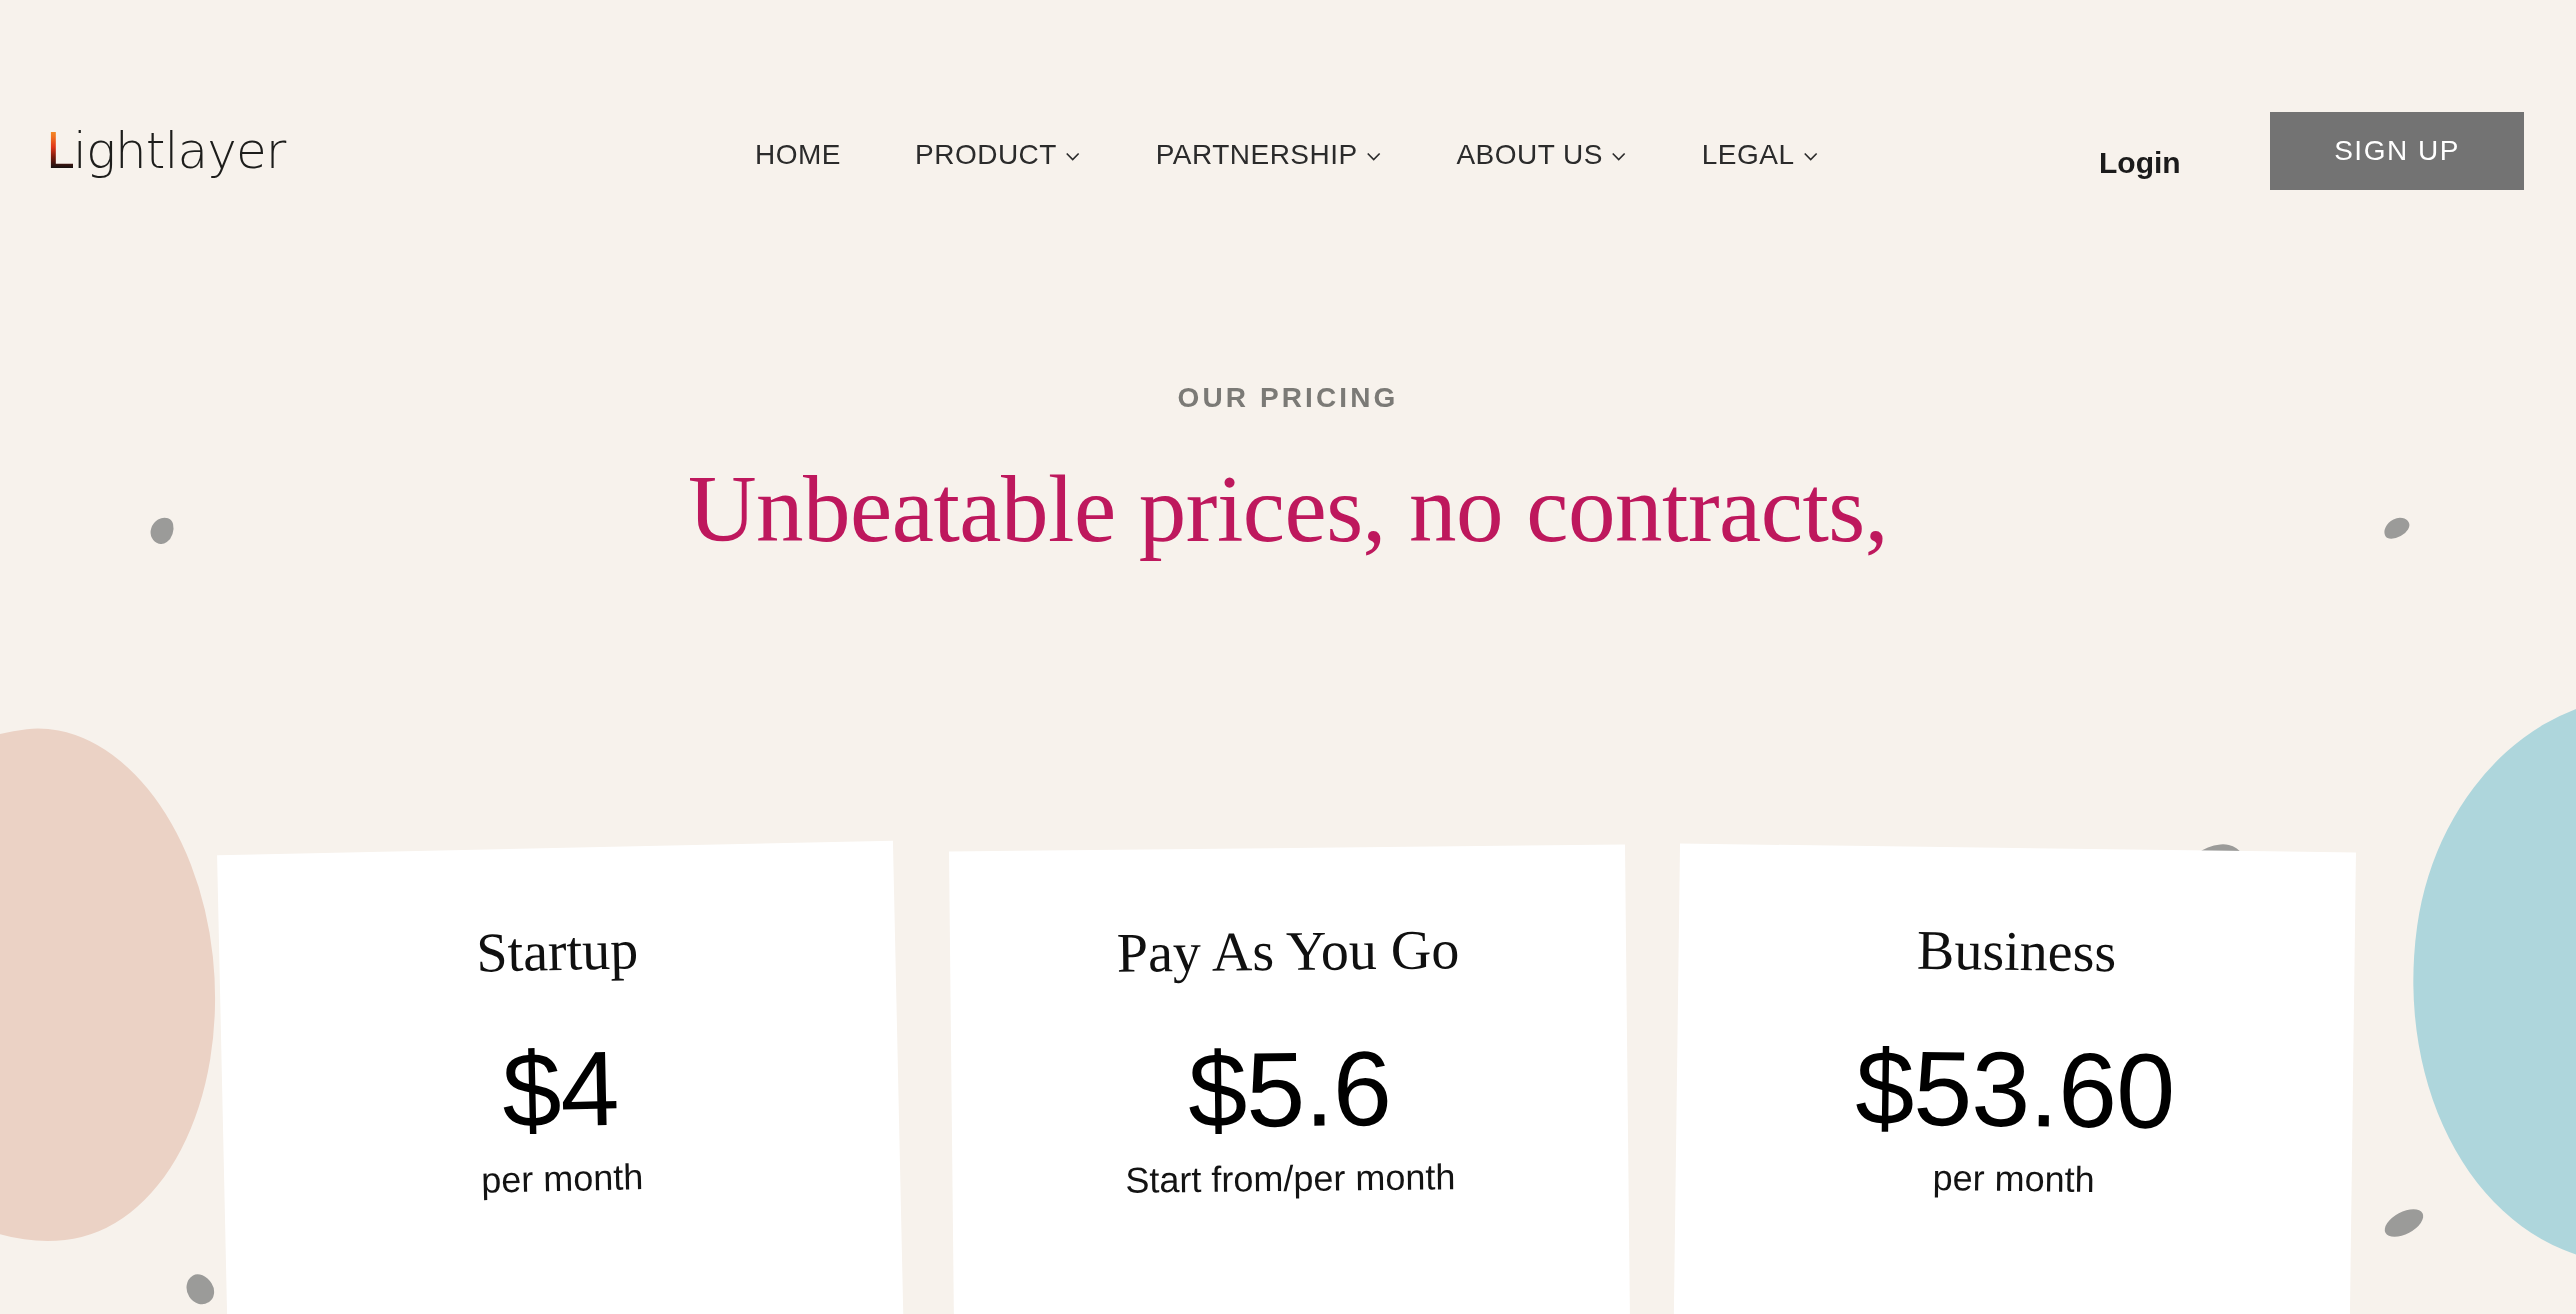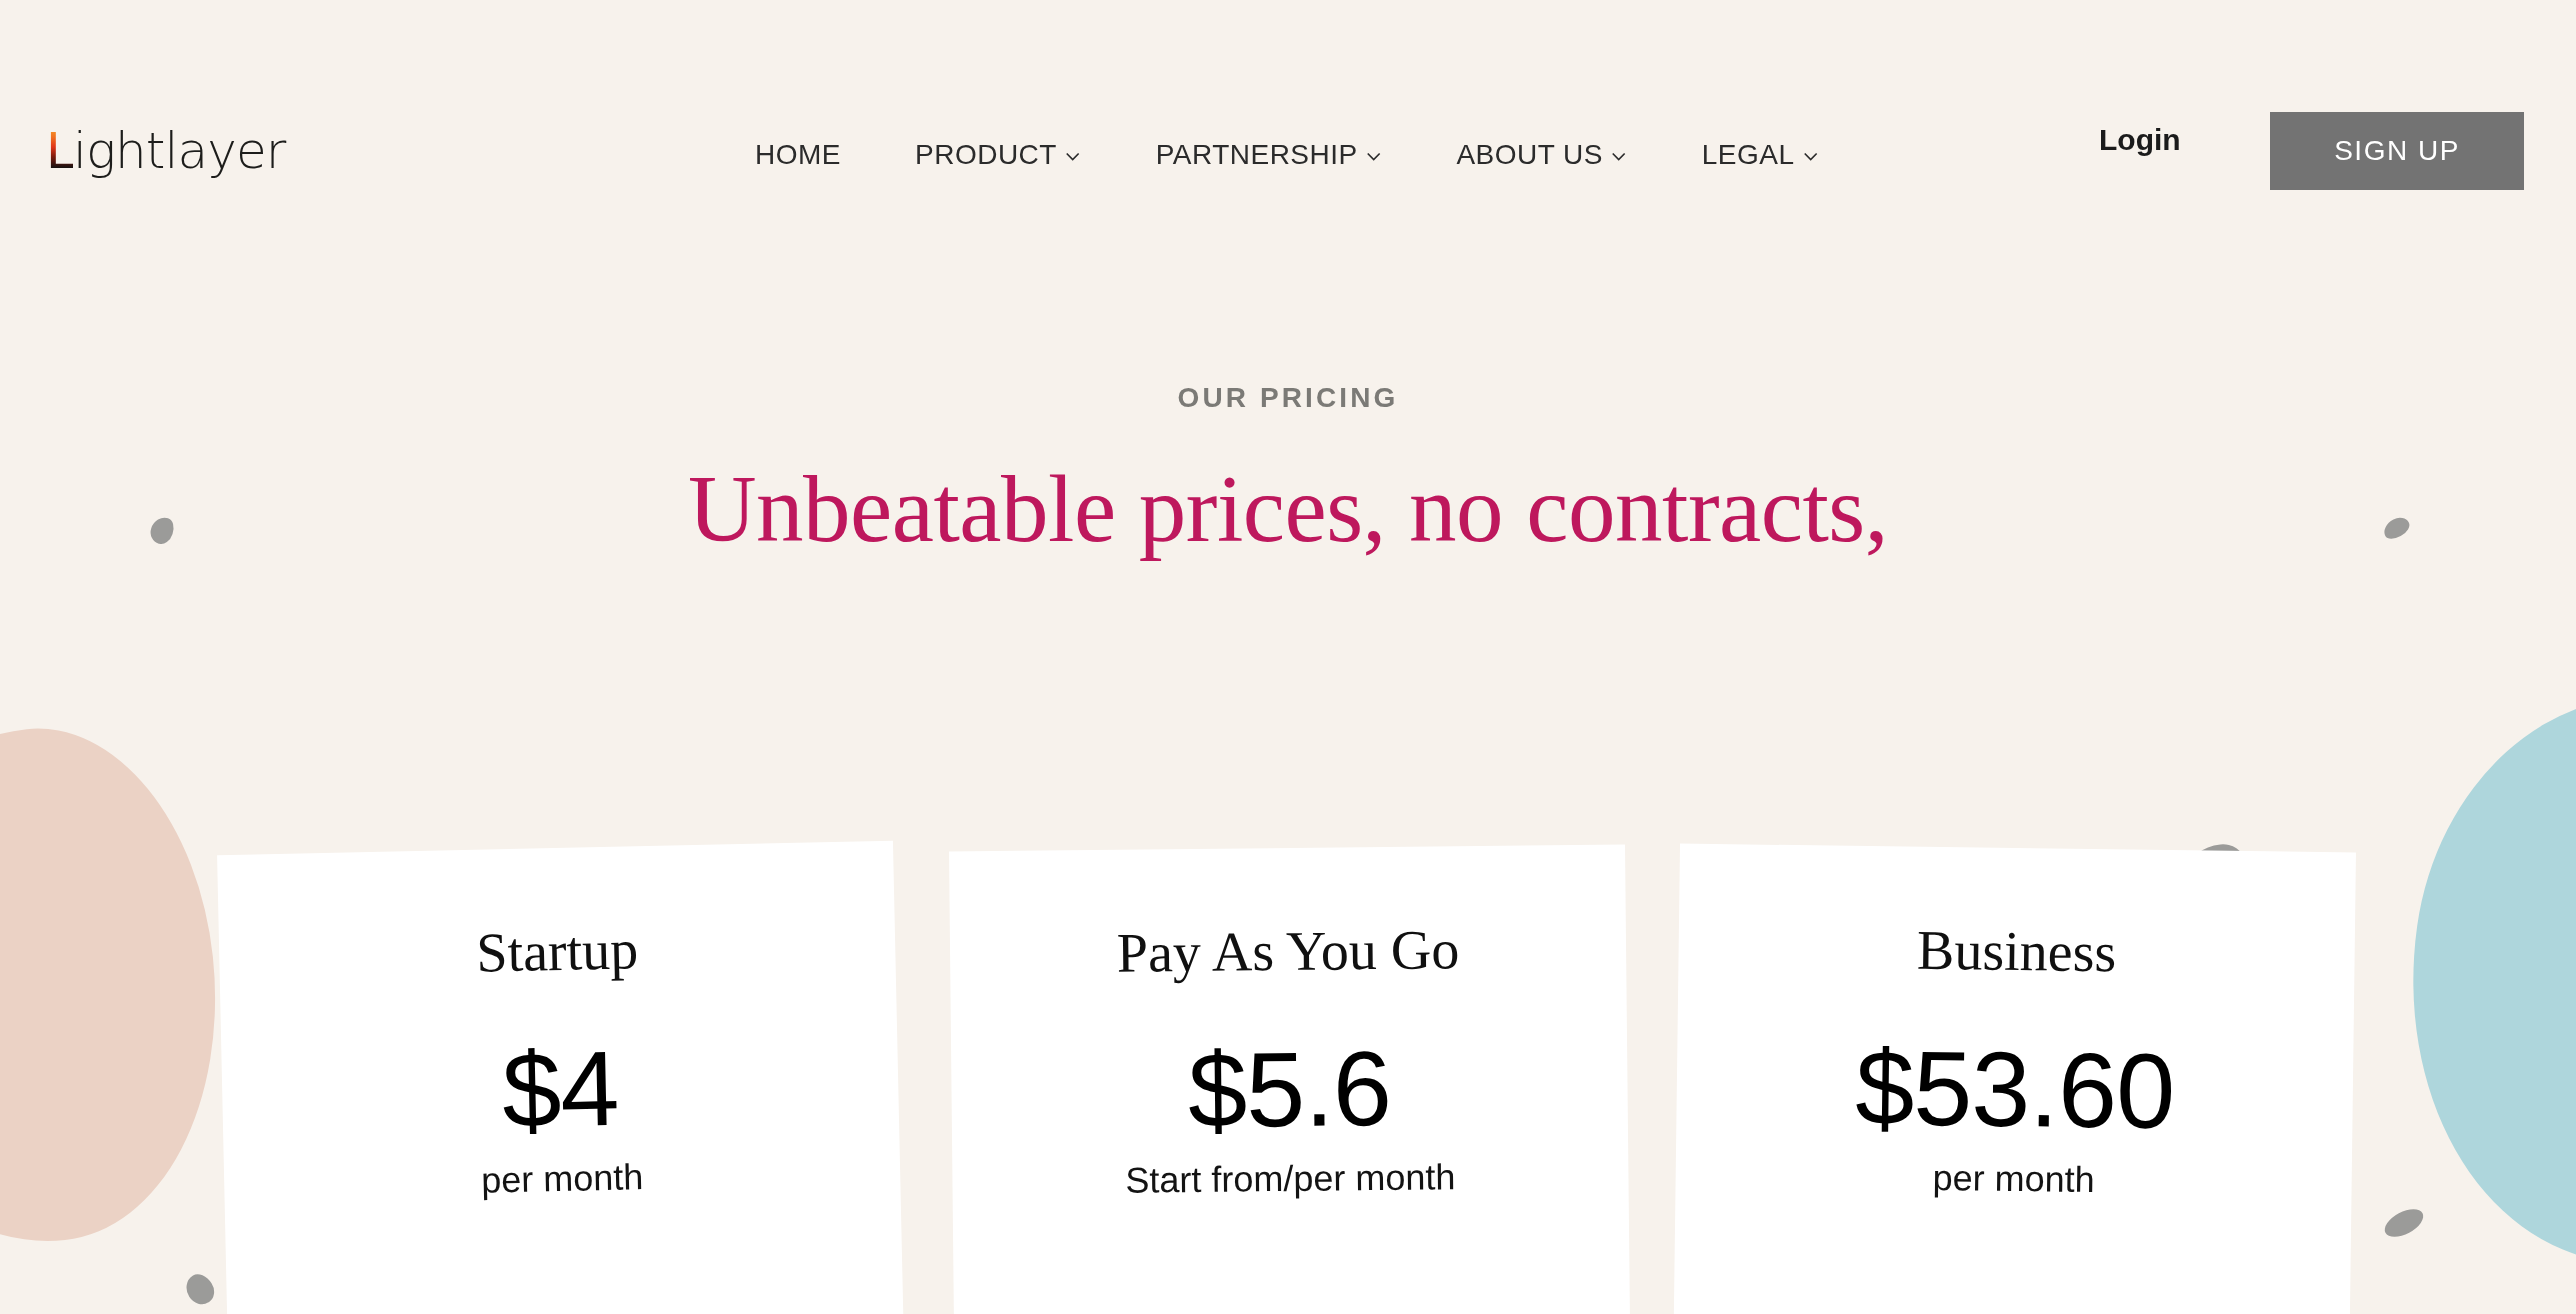--- a/index.html
+++ b/index.html
@@ -85,21 +85,21 @@
     font-size:28px; font-weight:400;
     letter-spacing:0.5px;
     color:#2b2b2b;
     cursor:pointer;
     white-space:nowrap;
   }
   .chev { display:inline-block; width:17.4px; height:17.4px; position:relative; top:1.8px; }
   .chev svg { display:block; }
 
   #login {
-    position:absolute; left:2099px; top:123px;
+    position:absolute; left:2099px; top:146px;
     font-size:30px; font-weight:700;
     color:#1b1b1b;
     cursor:pointer;
   }
   #signup {
     position:absolute; left:2270px; top:112px;
     width:254px; height:78px;
     background:#737373;
     color:#ffffff;
     display:flex; align-items:center; justify-content:center;

